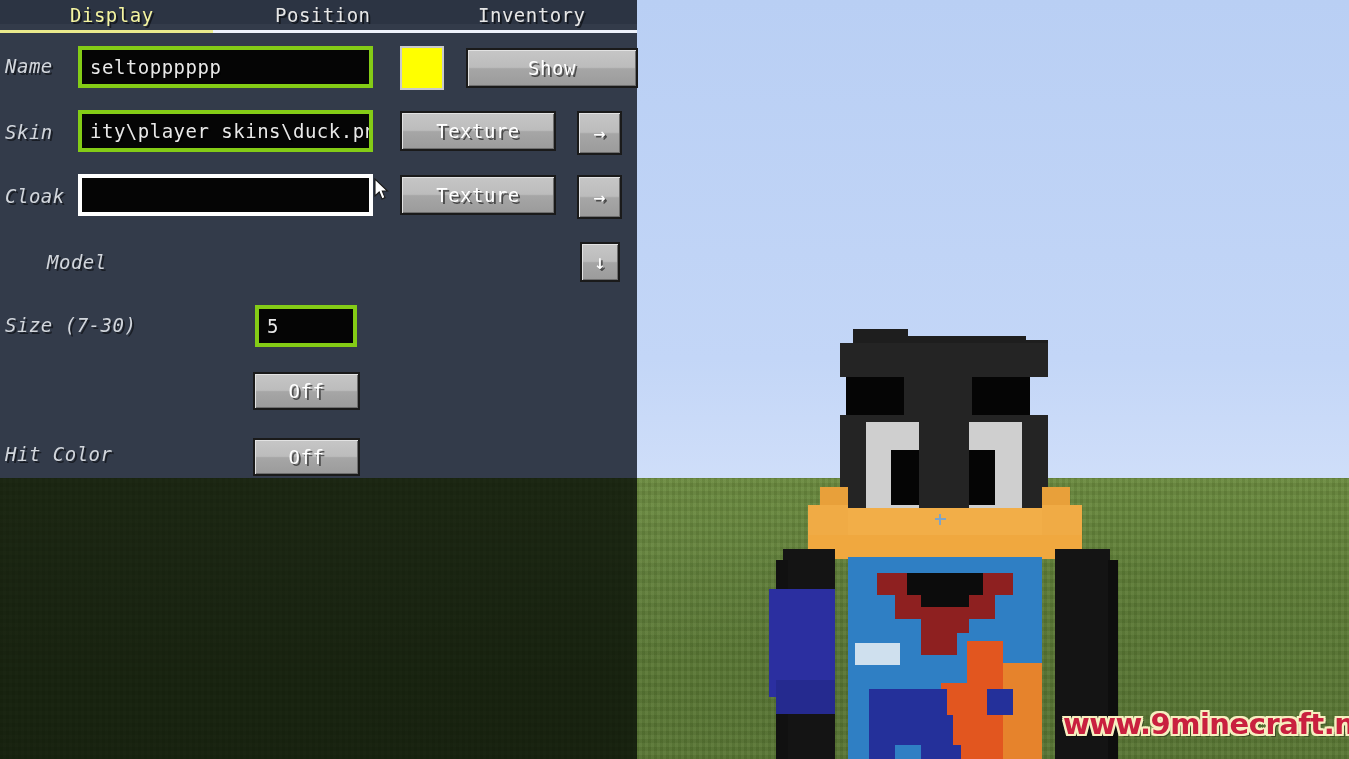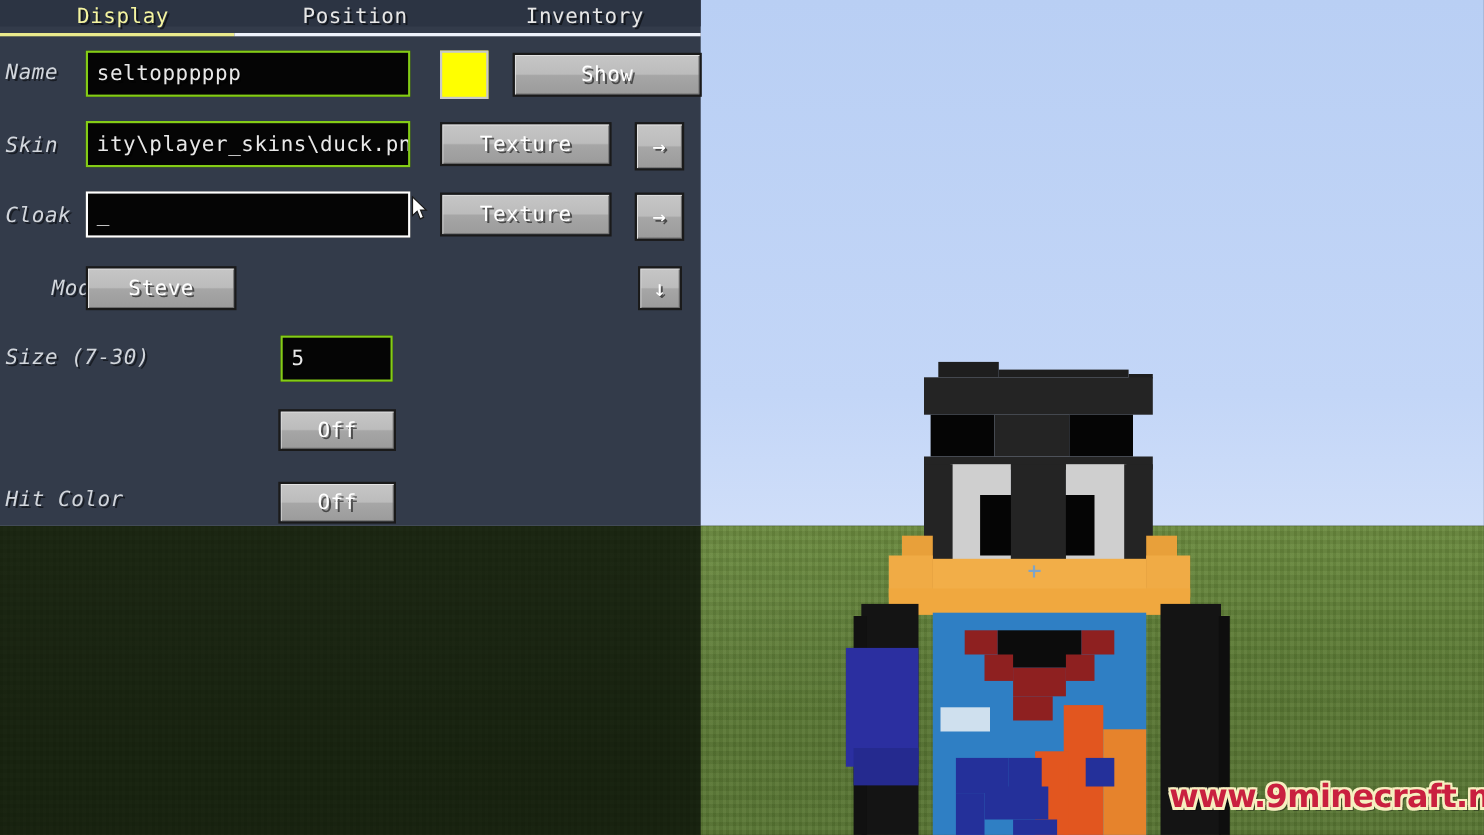--- a/index.html
+++ b/index.html
@@ -56,21 +56,21 @@
        font-size:19px;color:#e6e6e6;letter-spacing:.5px;cursor:pointer;
        text-shadow:2px 2px 0 rgba(0,0,0,.55);}
   .tab.active{color:#f4f4a0;}
   .underline{position:absolute;top:30px;height:3px;}
   .ul-active{left:0;width:213px;background:#eaea8c;}
   .ul-rest{left:213px;width:424px;background:#eef2fb;}
   .lbl{position:absolute;font-size:19px;color:#d2d6dc;letter-spacing:.5px;
        text-shadow:2px 2px 0 rgba(0,0,0,.5);white-space:nowrap;font-style:italic;}
 
   .tf{position:absolute;background:#050505;box-sizing:border-box;
-      border:2px solid #84cc16;display:flex;align-items:center;}
+      border:4px solid #84cc16;display:flex;align-items:center;}
   .tf.focused{border-color:#ffffff;}
   .tf span{padding-left:8px;font-size:19px;color:#e8e8e8;letter-spacing:.5px;
            text-shadow:2px 2px 0 rgba(0,0,0,.6);white-space:nowrap;overflow:hidden;}
 
   .btn{position:absolute;box-sizing:border-box;
        background:linear-gradient(#c6c6c6 0%, #bcbcbc 48%, #a6a6a6 52%, #9b9b9b 100%);
        border:2px solid #1a1a1a;
        box-shadow:inset 1px 1px 0 #e2e2e2, inset -1px -1px 0 #6e6e6e;
        display:flex;align-items:center;justify-content:center;
        font-size:19px;color:#ffffff;letter-spacing:.5px;
@@ -190,21 +190,20 @@
     <div class="btn arrow" style="left:577px;top:111px;width:45px;height:44px;">→</div>
 
     <div class="lbl" style="left:5px;top:185px;">Cloak</div>
     <div class="tf focused" style="left:78px;top:174px;width:295px;height:42px;">
       <span>_</span>
     </div>
     <div class="btn" style="left:400px;top:175px;width:156px;height:40px;">Texture</div>
     <div class="btn arrow" style="left:577px;top:175px;width:45px;height:44px;">→</div>
 
     <div class="lbl" style="left:5px;top:251px;margin-left:42px;">Model</div>
-    <div class="btn" style="left:78px;top:242px;width:137px;height:40px;">Steve</div>
     <div class="btn arrow" style="left:580px;top:242px;width:40px;height:40px;">↓</div>
 
     <div class="lbl" style="left:5px;top:314px;">Size (7-30)</div>
     <div class="tf" style="left:255px;top:305px;width:102px;height:42px;">
       <span>5</span>
     </div>
 
     <div class="btn" style="left:253px;top:372px;width:107px;height:38px;">Off</div>
 
     <div class="lbl" style="left:5px;top:443px;">Hit Color</div>

